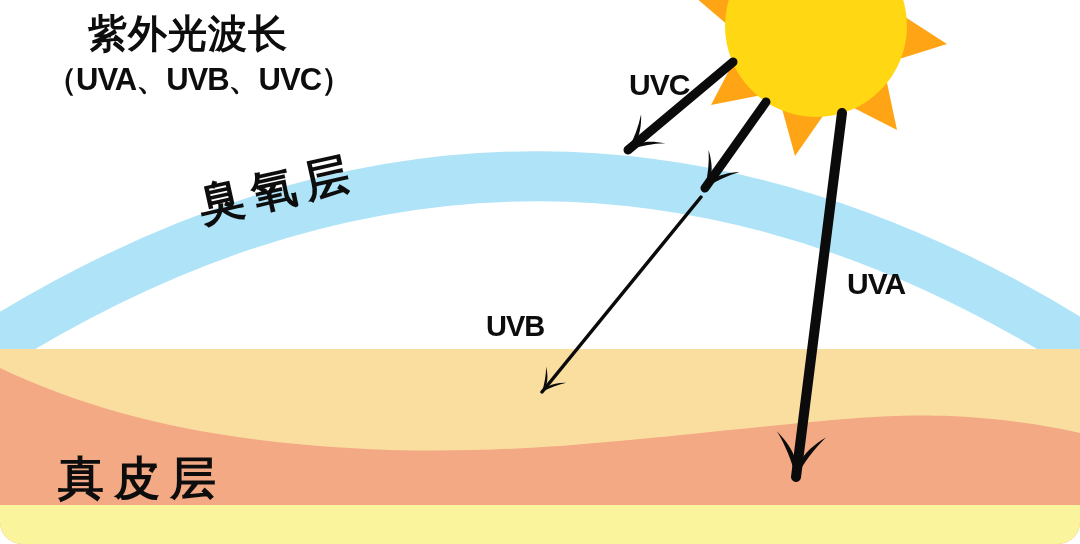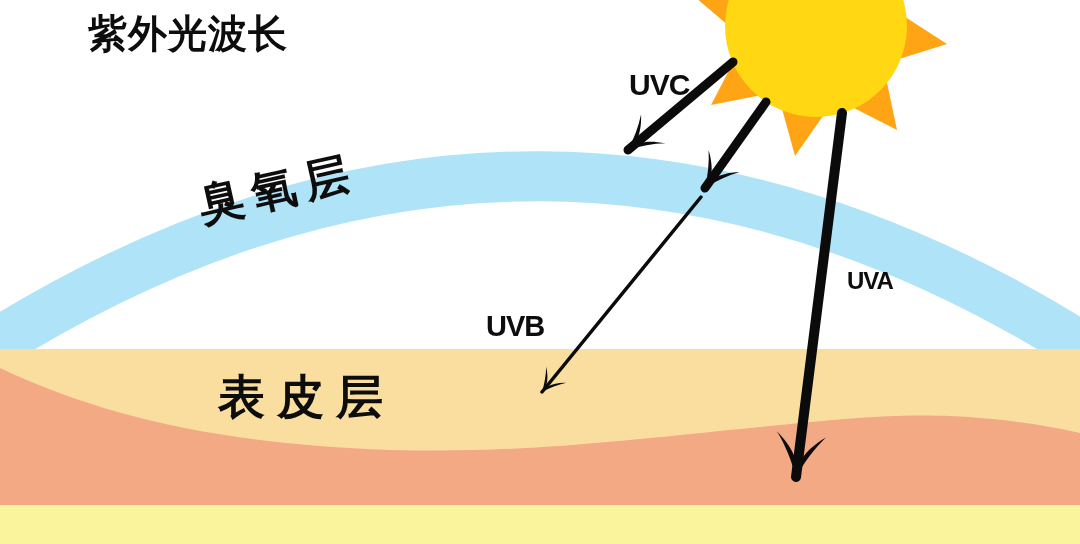--- a/index.html
+++ b/index.html
@@ -3,41 +3,42 @@
 <meta charset="utf-8">
 <style>
   html, body { margin: 0; padding: 0; background: #ffffff; }
   .canvas {
     position: relative;
     width: 1080px;
     height: 544px;
     overflow: hidden;
     background: #ffffff;
     font-family: "Liberation Sans", "DejaVu Sans", sans-serif;
+    border-radius: 22px;
   }
   .canvas svg.scene {
     position: absolute;
     left: 0; top: 0;
     width: 1080px; height: 544px;
   }
   .lbl {
     position: absolute;
     font-weight: bold;
     color: #0d0d0d;
     white-space: nowrap;
     line-height: 1;
     user-select: none;
   }
   .lbl-title      { left: 88px;  top: 14px;  font-size: 39px; letter-spacing: 1px; }
   .lbl-subtitle   { left: 46px;  top: 64px;  font-size: 31px; letter-spacing: -1px; }
   .lbl-ozone      { left: 194px; top: 184px; font-size: 45px; letter-spacing: 9px;
                     transform: rotate(-12.5deg); transform-origin: 0 0; }
   .lbl-uvc        { left: 589px; top: 70px;  font-size: 30px; letter-spacing: -1px; margin-left: 40px; }
   .lbl-uvb        { left: 486px; top: 312px; font-size: 29px; letter-spacing: -1px; }
-  .lbl-uva        { left: 847px; top: 269px; font-size: 24px; letter-spacing: -1px; }
+  .lbl-uva        { left: 847px; top: 269px; font-size: 30px; letter-spacing: -1px; }
   .lbl-epidermis  { left: 218px; top: 373px; font-size: 47px; letter-spacing: 12px; }
   .lbl-dermis     { left: 58px;  top: 455px; font-size: 46px; letter-spacing: 10px; }
   .arrow-shaft { fill: none; stroke: #0b0b0b; stroke-linecap: round; }
 </style>
 </head>
 <body>
 
 <div class="canvas">
 
   <svg class="scene" viewBox="0 0 1080 544" xmlns="http://www.w3.org/2000/svg">
@@ -68,19 +69,20 @@
       <circle cx="816" cy="26" r="91" fill="#FFD712"></circle>
     </g>
 
     <path class="arrow-shaft" d="M 733,62 L 628,150" stroke-width="9" marker-end="url(#ah-big)"></path>
     <path class="arrow-shaft" d="M 766,102 L 705,188" stroke-width="9" marker-end="url(#ah-big)"></path>
     <path class="arrow-shaft" d="M 701,197 L 542,392" stroke-width="3.5" marker-end="url(#ah-small)"></path>
     <path class="arrow-shaft" d="M 842,113 L 796,477" stroke-width="10" marker-end="url(#ah-xl)"></path>
   </svg>
 
   <div class="lbl lbl-title">紫外光波长</div>
+  <div class="lbl lbl-subtitle">（UVA、UVB、UVC）</div>
   <div class="lbl lbl-ozone">臭氧层</div>
   <div class="lbl lbl-uvc">UVC</div>
   <div class="lbl lbl-uvb">UVB</div>
   <div class="lbl lbl-uva">UVA</div>
-  <div class="lbl lbl-epidermis">表皮层</div>
+  <div class="lbl lbl-dermis">真皮层</div>
 
 </div>
 
 </body></html>

